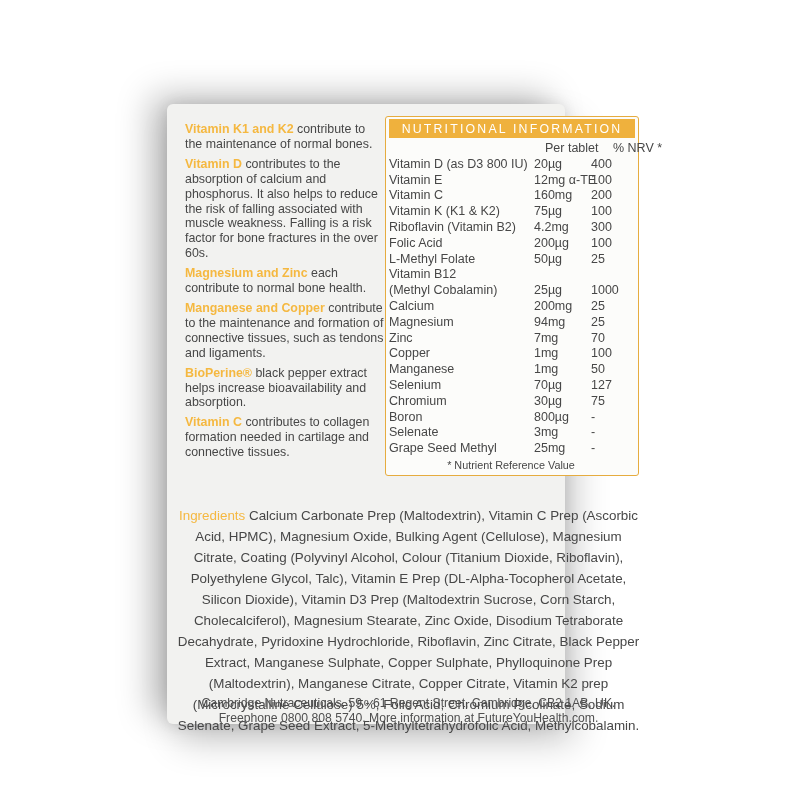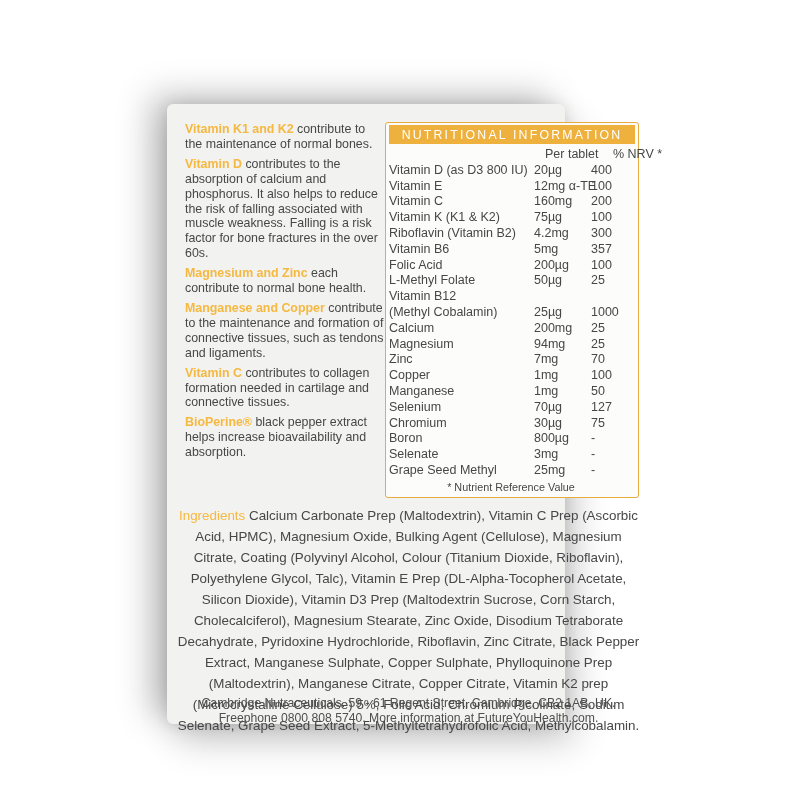--- a/index.html
+++ b/index.html
@@ -14,21 +14,21 @@
     position:absolute;left:167px;top:104px;width:398px;height:620px;
     background:#F2F2F0;border-radius:6px;
     box-shadow:-16px -8px 34px rgba(0,0,0,0.26), 10px 18px 36px rgba(0,0,0,0.20), 0 0 14px rgba(0,0,0,0.08);
   }
   
   .claims{position:absolute;left:18px;top:18px;width:200px;}
   .claim{font-size:12.4px;line-height:14.9px;margin:0 0 5px 0;}
   .claim .gold{color:#F5B840;font-weight:bold;}
   
   .nut{
-    position:absolute;left:218px;top:18px;width:254px;
+    position:absolute;left:218px;top:12px;width:254px;
     background:#FCFCFA;border:1px solid #E6AC3F;border-radius:3px;
     box-sizing:border-box;padding:2px 3px 3px 3px;
   }
   .nut-bar{
     height:19px;background:#EFB13D;color:#ffffff;
     display:flex;align-items:center;justify-content:center;
     font-size:12.3px;letter-spacing:2.2px;white-space:nowrap;
     margin-bottom:3px;
   }
   .nut-head,.nut-row{
@@ -59,23 +59,23 @@
     <div class="claims">
 
         <p class="claim"><span class="gold">Vitamin K1 and K2</span> <span>contribute to the maintenance of normal bones.</span></p>
 
         <p class="claim"><span class="gold">Vitamin D</span> <span>contributes to the absorption of calcium and phosphorus. It also helps to reduce the risk of falling associated with muscle weakness. Falling is a risk factor for bone fractures in the over 60s.</span></p>
 
         <p class="claim"><span class="gold">Magnesium and Zinc</span> <span>each contribute to normal bone health.</span></p>
 
         <p class="claim"><span class="gold">Manganese and Copper</span> <span>contribute to the maintenance and formation of connective tissues, such as tendons and ligaments.</span></p>
 
+        <p class="claim"><span class="gold">BioPerine®</span> <span>black pepper extract helps increase bioavailability and absorption.</span></p>
+
         <p class="claim"><span class="gold">Vitamin C</span> <span>contributes to collagen formation needed in cartilage and connective tissues.</span></p>
-
-        <p class="claim"><span class="gold">BioPerine®</span> <span>black pepper extract helps increase bioavailability and absorption.</span></p>
       </div>
 
     <div class="nut">
       <div class="nut-bar">NUTRITIONAL INFORMATION</div>
       <div class="nut-head">
         <span class="nut-cell"></span>
         <span class="nut-cell">Per tablet</span>
         <span class="nut-cell">% NRV *</span>
       </div>
       <div>
@@ -103,25 +103,20 @@
             <span class="nut-cell">75µg</span>
             <span class="nut-cell">100</span>
           </div>
 
           <div class="nut-row">
             <span class="nut-cell">Riboflavin (Vitamin B2)</span>
             <span class="nut-cell">4.2mg</span>
             <span class="nut-cell">300</span>
           </div>
 
-          <div class="nut-row">
-            <span class="nut-cell">Vitamin B6</span>
-            <span class="nut-cell">5mg</span>
-            <span class="nut-cell">357</span>
-          </div>
 
           <div class="nut-row">
             <span class="nut-cell">Folic Acid</span>
             <span class="nut-cell">200µg</span>
             <span class="nut-cell">100</span>
           </div>
 
           <div class="nut-row">
             <span class="nut-cell">L-Methyl Folate</span>
             <span class="nut-cell">50µg</span>

